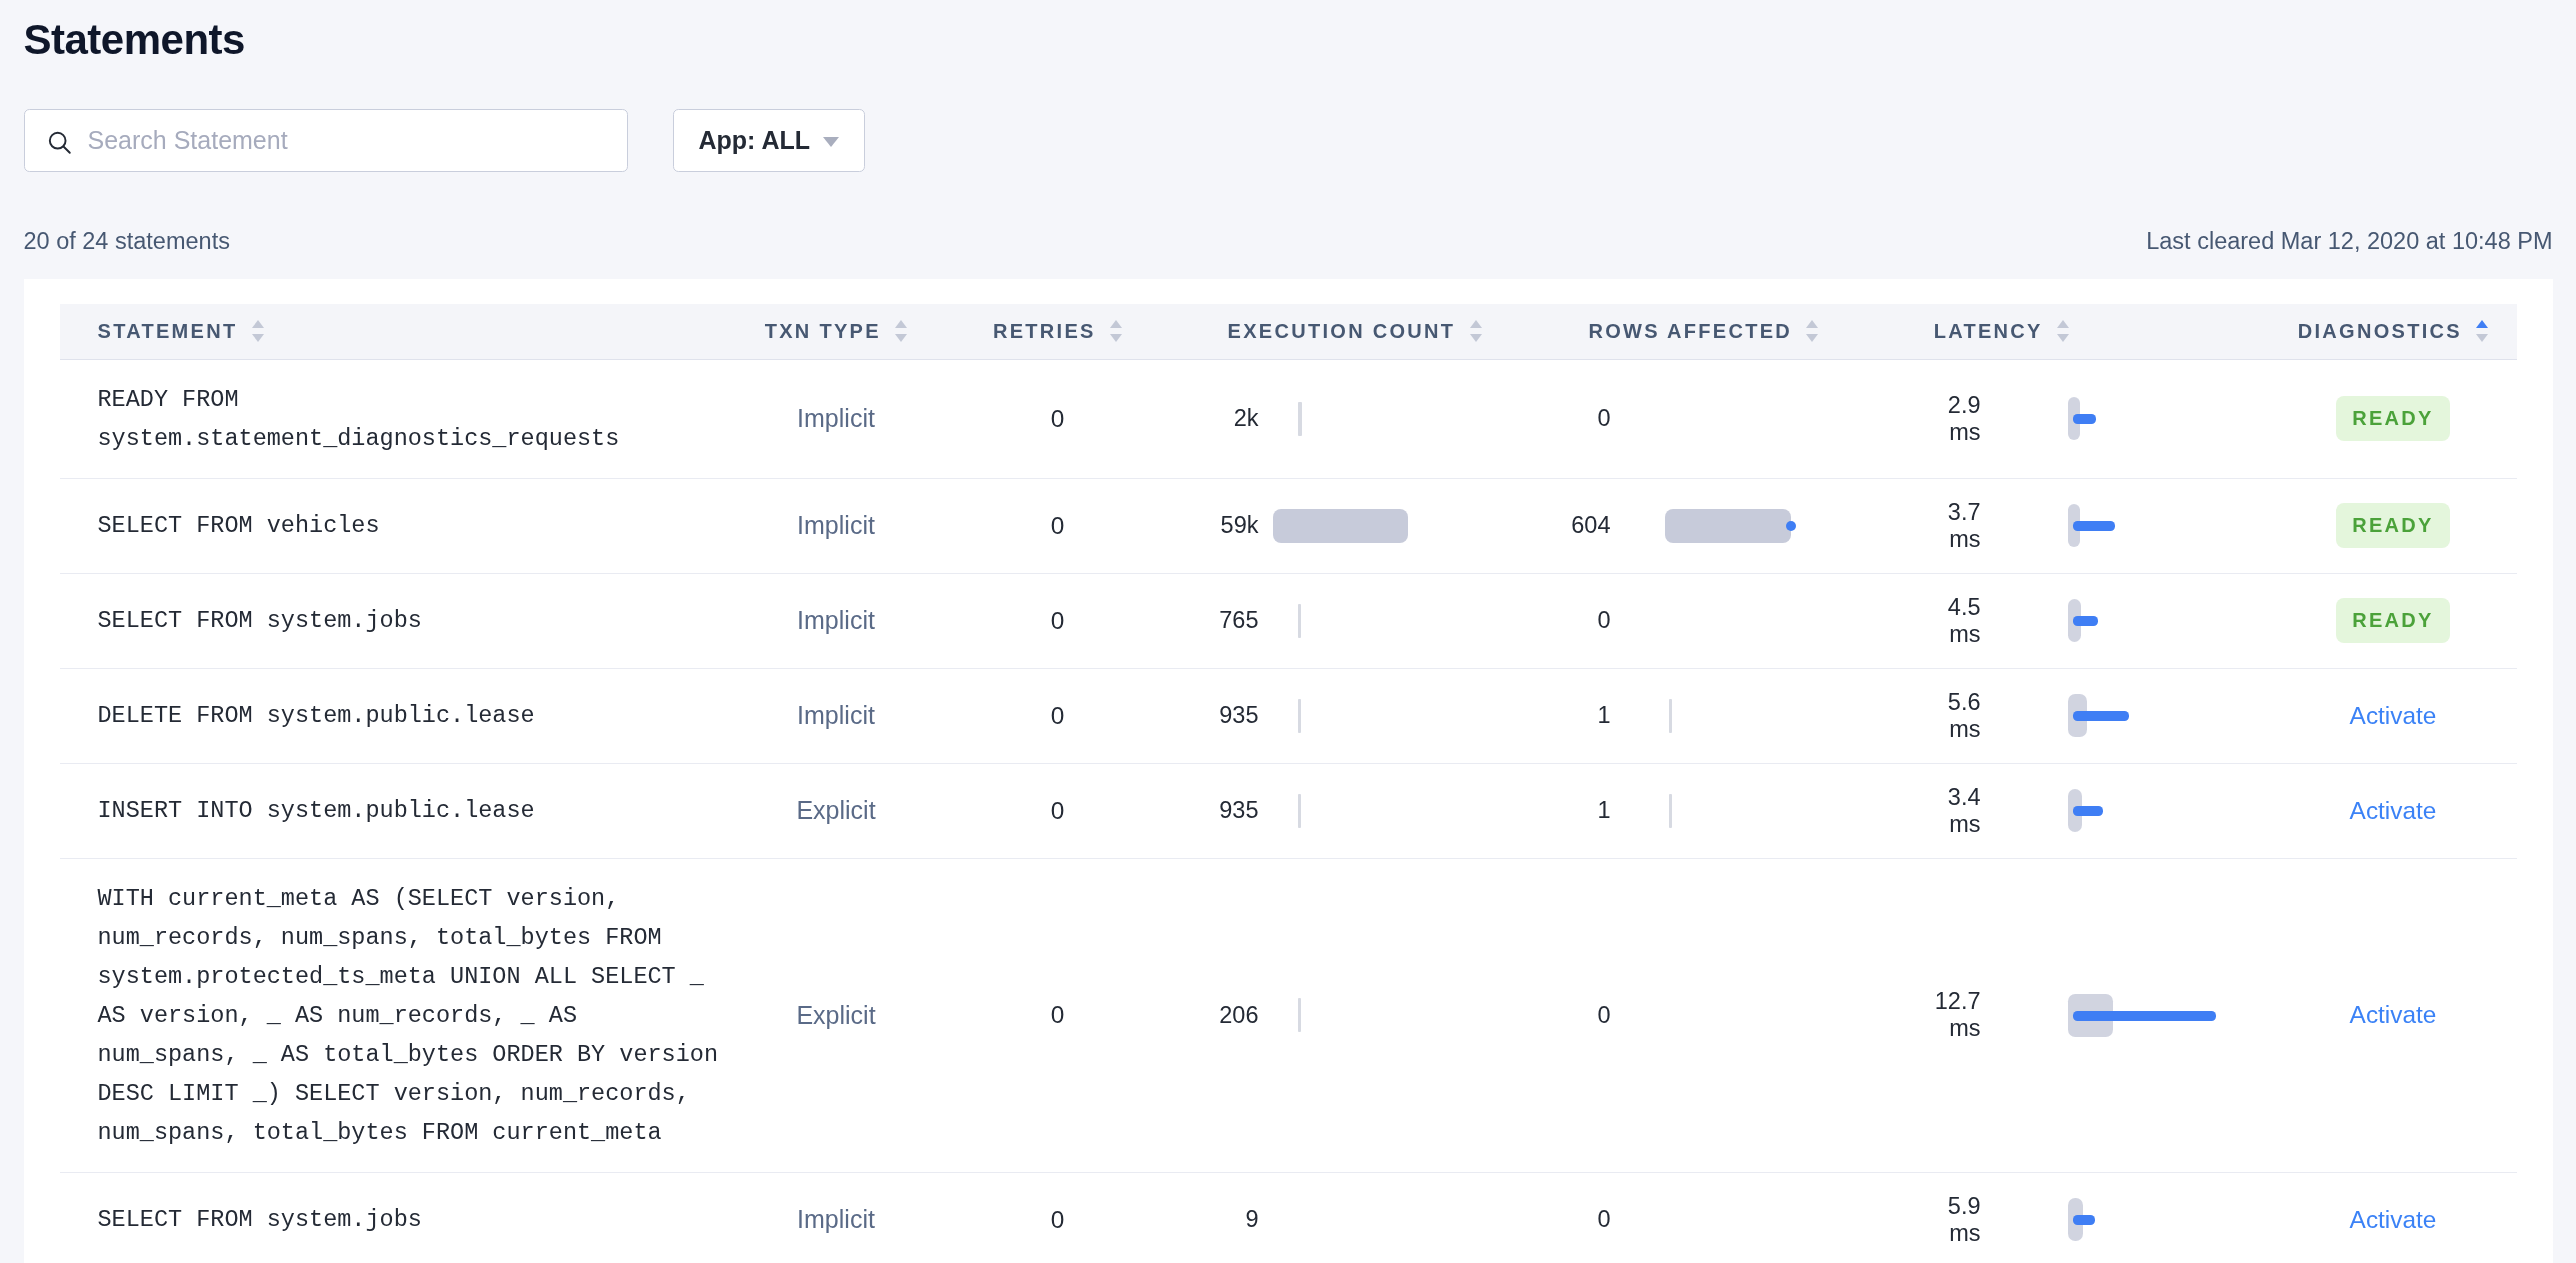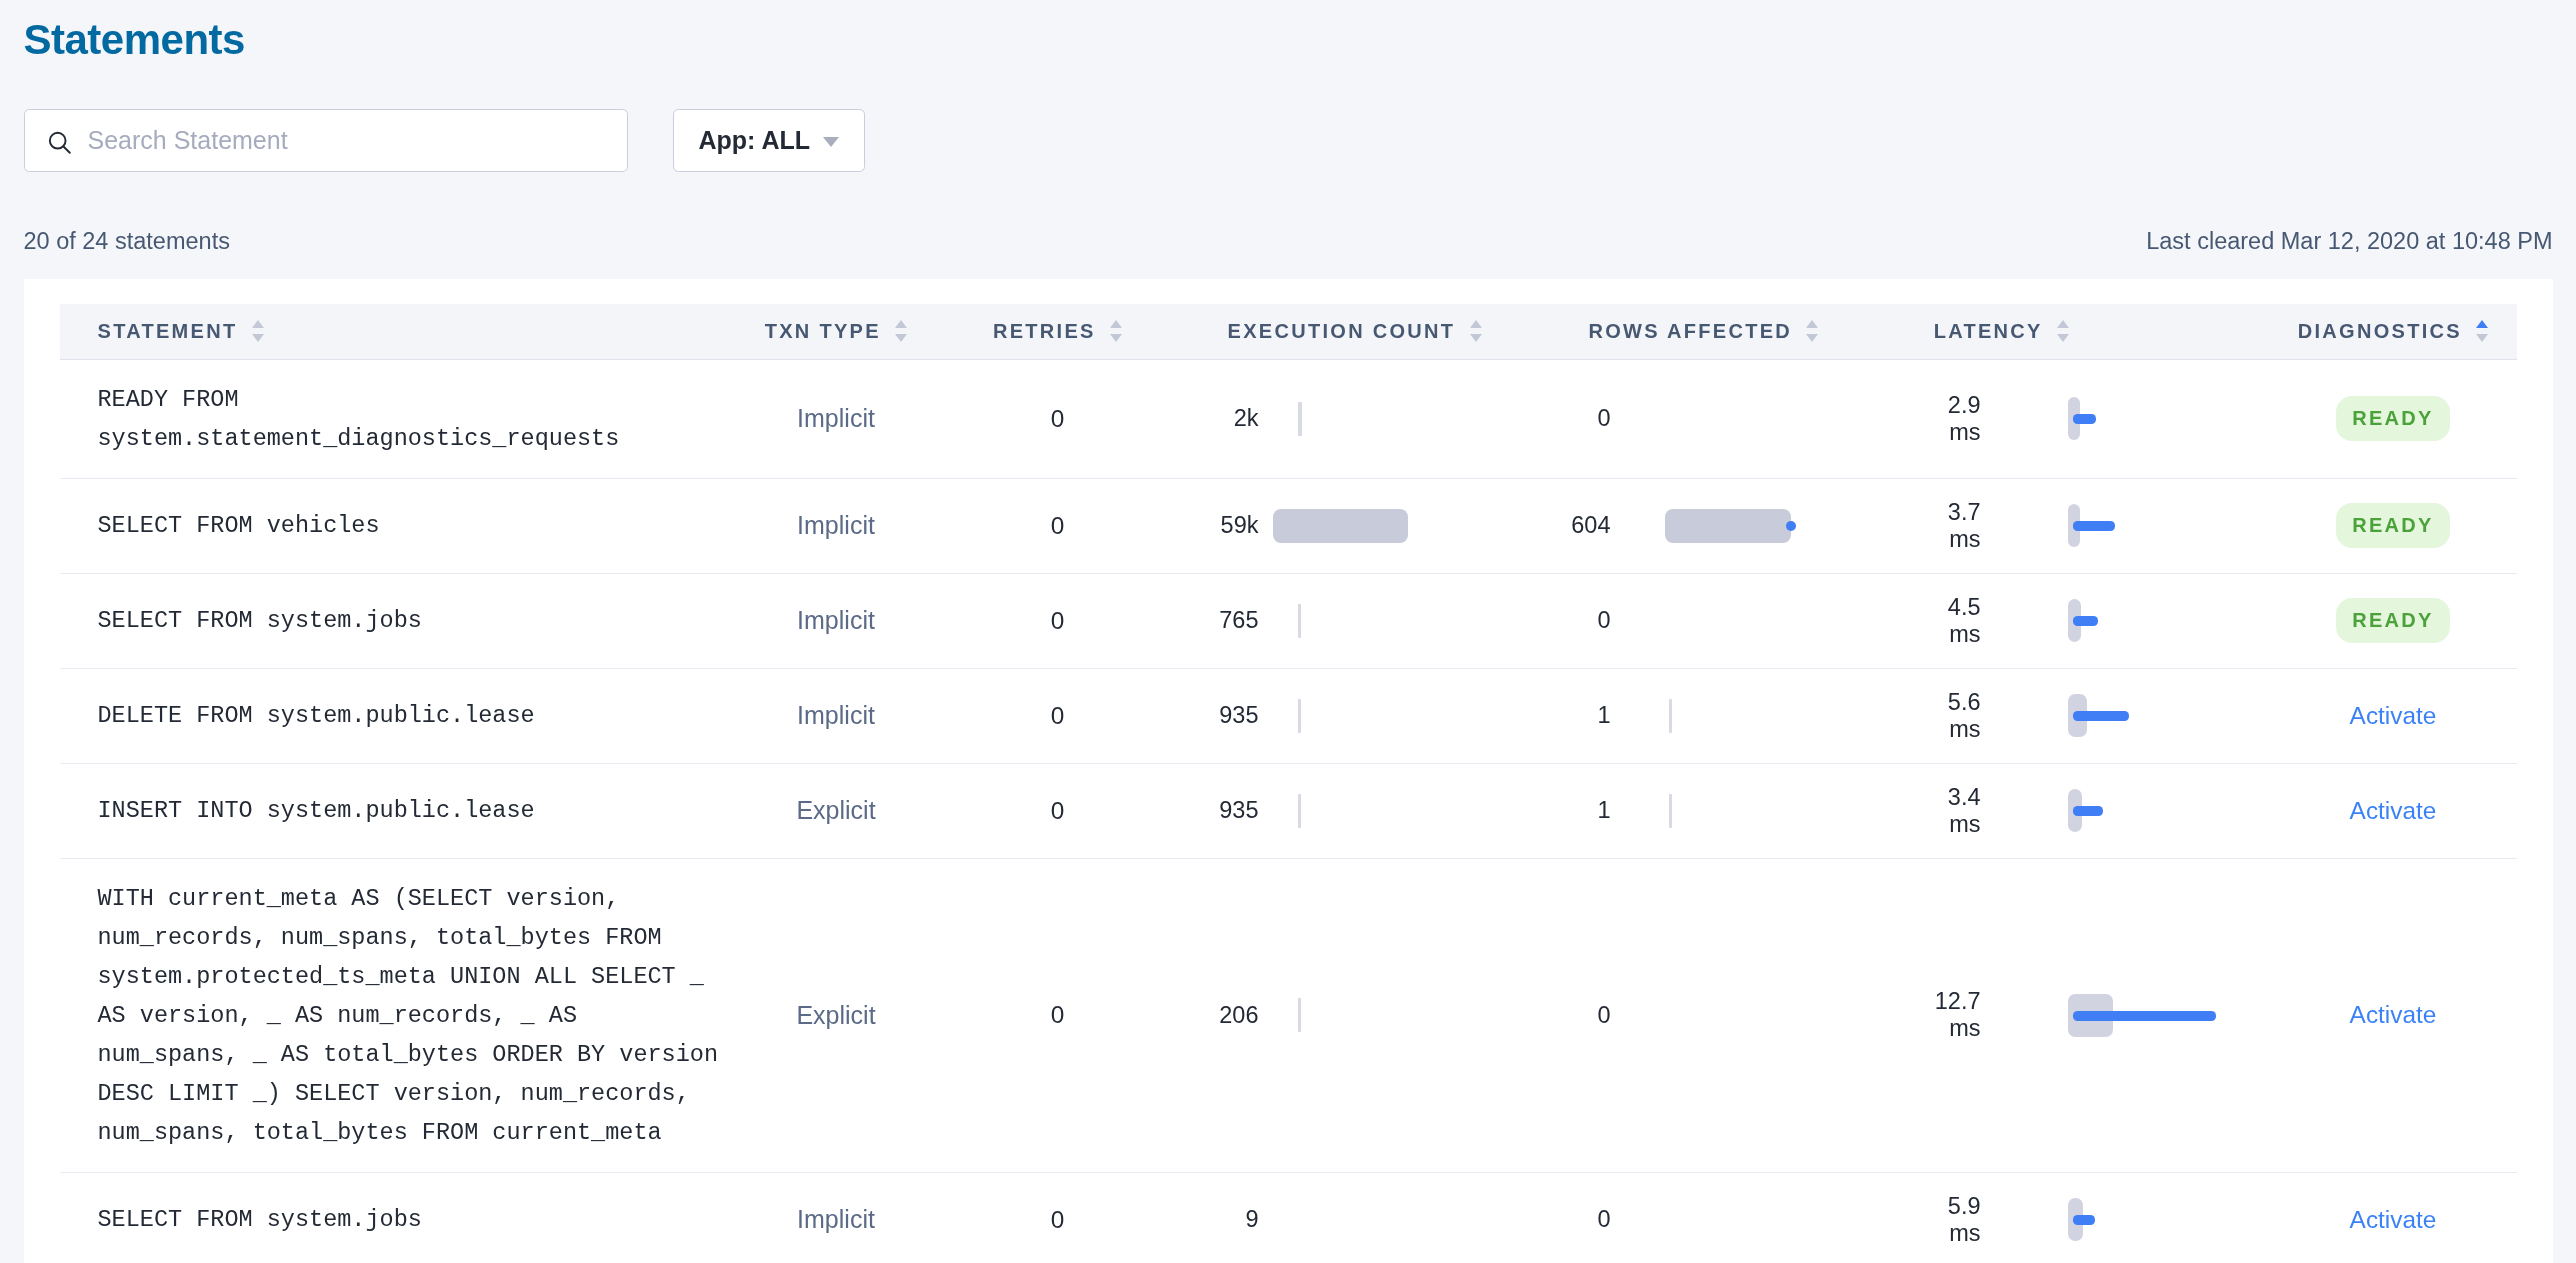--- a/index.html
+++ b/index.html
@@ -8,21 +8,21 @@
     background: #F5F6FA;
     font-family: "Liberation Sans", "DejaVu Sans", sans-serif;
     color: #242A35;
     overflow: hidden;
     padding: 16.2px 23.5px 0 23.5px;
   }
   .page-title {
     font-size: 42px;
     font-weight: 700;
     letter-spacing: -0.5px;
-    color: #0369a1;
+    color: #0f172a;
   }
   .toolbar { margin-top: 45px; display: flex; align-items: center; gap: 45px; }
   .search-box {
     position: relative;
     width: 604px; height: 63px;
     background: #fff;
     border: 1.8px solid #C9CEDC;
     border-radius: 5.4px;
     display: flex; align-items: center;
   }
@@ -137,21 +137,21 @@
     position: absolute; left: 0; top: 0.9px; height: 43px;
     background: #C9CDDB; border-radius: 7.2px; opacity: 0.85;
   }
   .lat-bar {
     position: absolute; left: 5.4px; top: 18px; height: 10px;
     background: #3F7EF4; border-radius: 4.5px;
   }
   .diag-badge {
     background: #E4F6DC; color: #4BA23A;
     font-size: 20px; font-weight: 700; letter-spacing: 2.3px;
-    padding: 10.8px 16.2px; border-radius: 16px;
+    padding: 10.8px 16.2px; border-radius: 8px;
     cursor: pointer;
   }
   .diag-link { font-size: 24.4px; color: #3b82f6; cursor: pointer; text-decoration: none; }
 </style>
 </head>
 <body>
 
 <h1 class="page-title">Statements</h1>
 
 <div class="toolbar">

